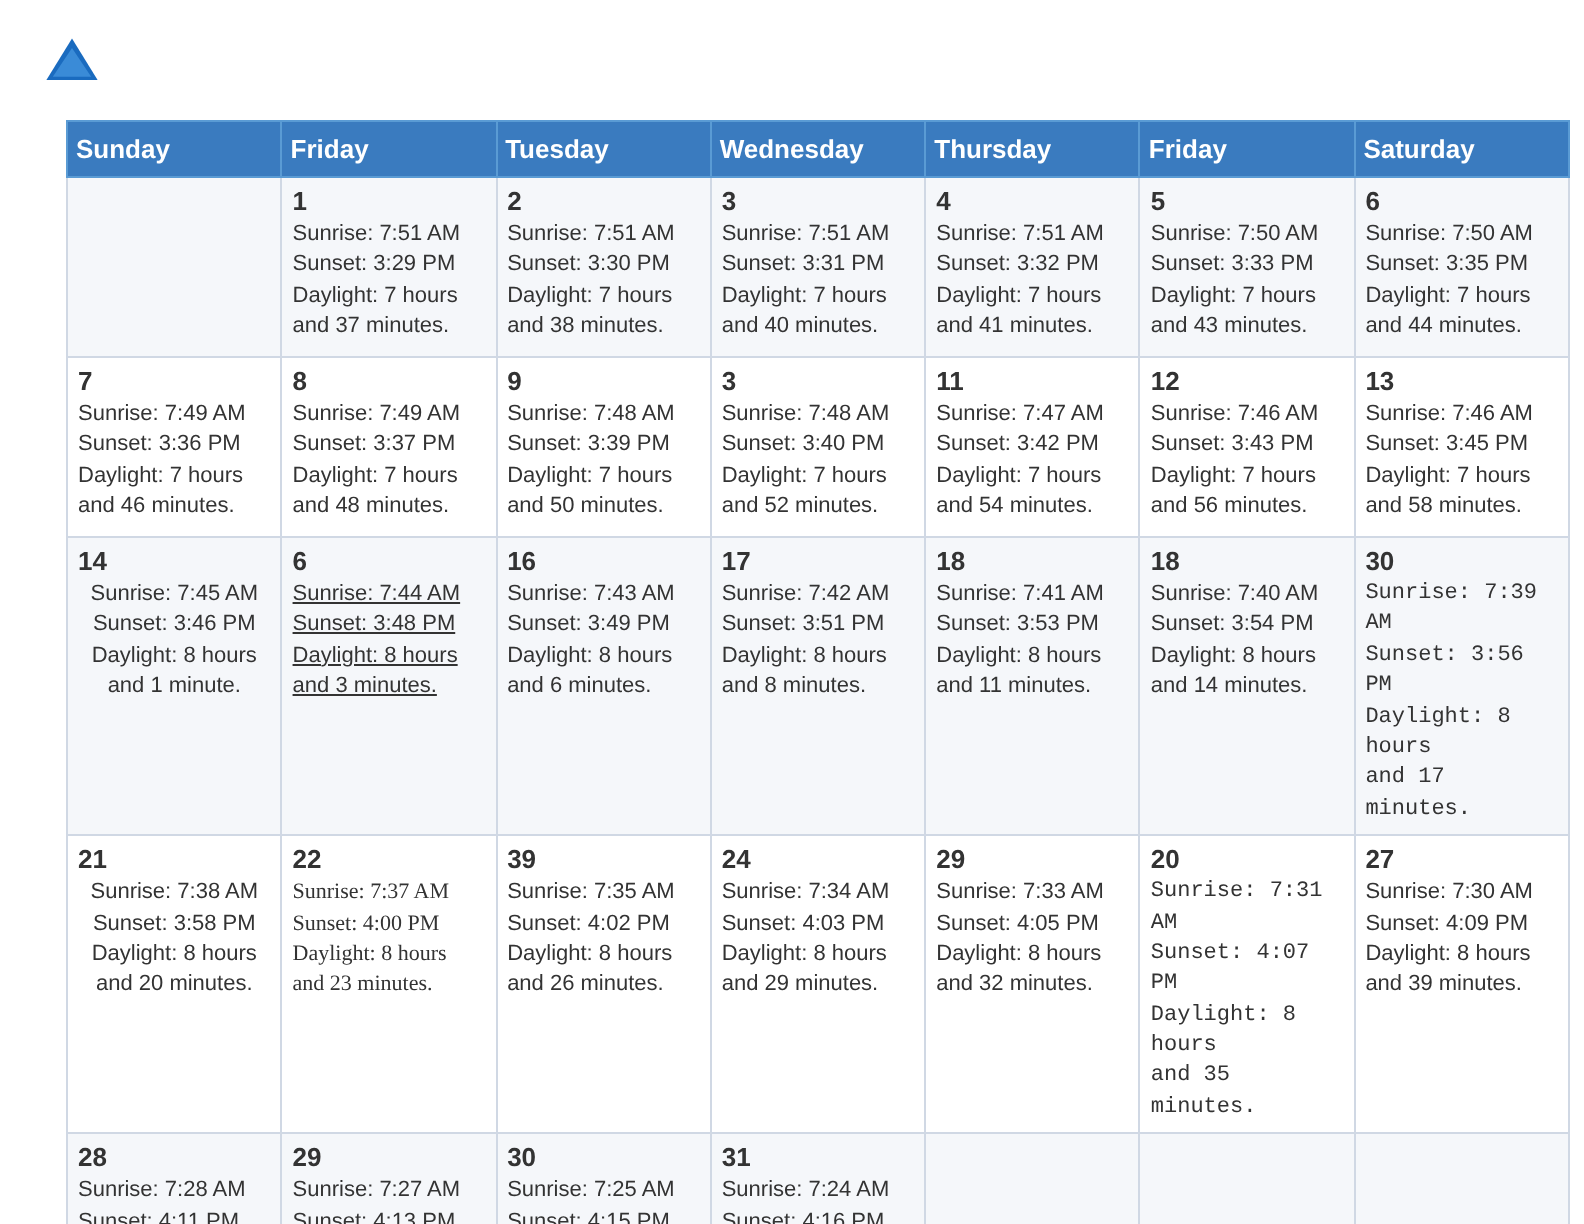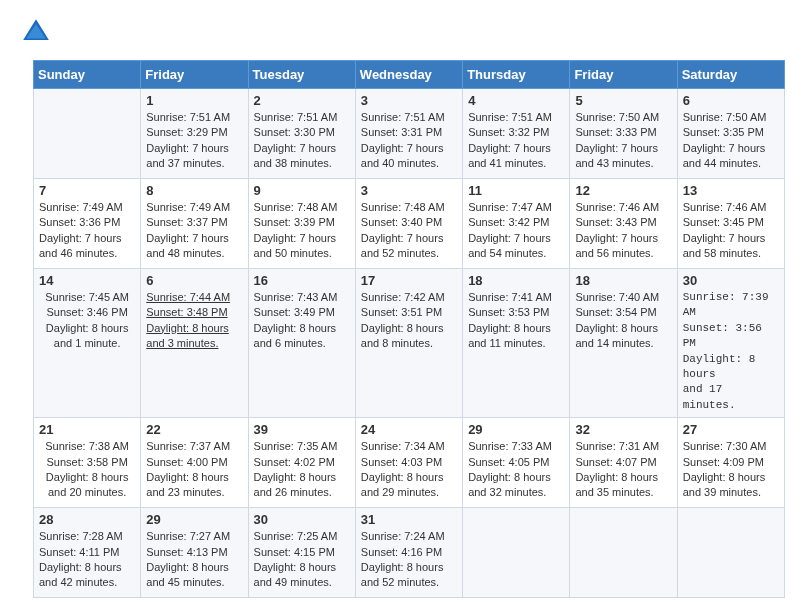--- a/index.html
+++ b/index.html
@@ -281,21 +281,21 @@
       <tr>
         <td>
           <span class="day-num">21</span>
           <div class="cell-info" style="white-space: pre-line; text-align: center;">Sunrise: 7:38 AM
 Sunset: 3:58 PM
 Daylight: 8 hours
 and 20 minutes.</div>
         </td>
         <td>
           <span class="day-num">22</span>
-          <div class="cell-info" style="white-space: pre-line;">Sunrise: 7:37 AM
+          <div class="cell-info" style="white-space: pre-line; font-family: Liberation Serif, serif;">Sunrise: 7:37 AM
 Sunset: 4:00 PM
 Daylight: 8 hours
 and 23 minutes.</div>
         </td>
         <td>
           <span class="day-num">39</span>
           <div class="cell-info" style="white-space: pre-line;">Sunrise: 7:35 AM
 Sunset: 4:02 PM
 Daylight: 8 hours
 and 26 minutes.</div>
@@ -308,22 +308,22 @@
 and 29 minutes.</div>
         </td>
         <td>
           <span class="day-num">29</span>
           <div class="cell-info" style="white-space: pre-line;">Sunrise: 7:33 AM
 Sunset: 4:05 PM
 Daylight: 8 hours
 and 32 minutes.</div>
         </td>
         <td>
-          <span class="day-num">32</span>
-          <div class="cell-info" style="white-space: pre-line;">Sunrise: 7:31 AM
+          <span class="day-num">20</span>
+          <div class="cell-info" style="white-space: pre-line; font-family: Liberation Mono, monospace;">Sunrise: 7:31 AM
 Sunset: 4:07 PM
 Daylight: 8 hours
 and 35 minutes.</div>
         </td>
         <td>
           <span class="day-num">27</span>
           <div class="cell-info" style="white-space: pre-line;">Sunrise: 7:30 AM
 Sunset: 4:09 PM
 Daylight: 8 hours
 and 39 minutes.</div>

